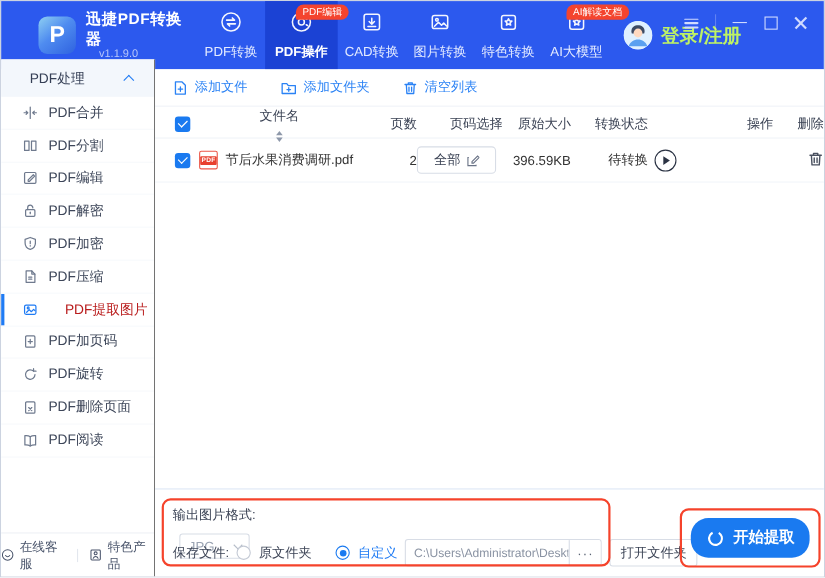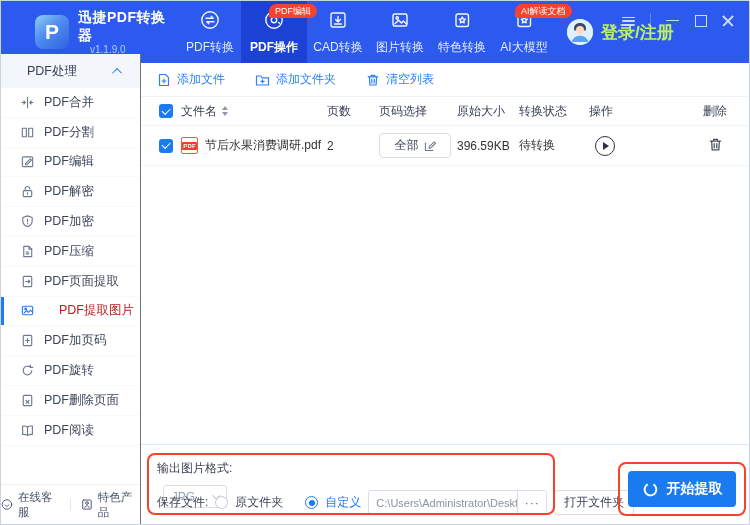--- a/index.html
+++ b/index.html
@@ -37,32 +37,32 @@
   .sb-item { height:29.8px; display:flex; align-items:center; gap:9px; padding-left:19px; font-size:12.5px; color:#3d4659; border-bottom:1px solid #f7f9fc; cursor:pointer; }
   .sb-item svg { stroke:#6f7a8e; fill:none; stroke-width:1.2; stroke-linecap:round; stroke-linejoin:round; flex:none; }
   .sb-item.selected { color:#b91c1c; box-shadow:inset 3px 0 0 #1f7bf4;gap:24px; }
   .sb-item.selected svg { stroke:#1f7bf4; }
   .sb-footer { position:absolute; bottom:0; left:0; width:100%; height:40px; border-top:1px solid #eef1f6; display:flex; align-items:center; justify-content:center; gap:10px; }
   .sb-flink { display:flex; align-items:center; gap:5px; font-size:11.5px; color:#48536a; cursor:pointer; }
   .sb-flink svg { stroke:#48536a; fill:none; stroke-width:1.1; stroke-linecap:round; stroke-linejoin:round; }
   .sb-fsep { width:1px; height:12px; background:#e3e7ee; }
 
   
-  .main { position:absolute; left:140px; top:62px; right:0; bottom:0; background:#fff; }
+  .main { position:absolute; left:140px; top:62px; right:0; bottom:0; background:#fff;text-align:right; }
   .toolbar { height:34px; display:flex; align-items:center; gap:30px; padding-left:16px; border-bottom:1px solid #eff2f8; }
   .tool-btn { display:flex; align-items:center; gap:6px; font-size:12px; color:#2a82f5; cursor:pointer; }
   .tool-btn svg { stroke:#2a82f5; fill:none; stroke-width:1.2; stroke-linecap:round; stroke-linejoin:round; }
 
   .thead, .trow { display:grid; grid-template-columns:40px 146px 52px 78px 62px 70px 114px 1fr; align-items:center; }
   .thead { height:29px; font-size:12px; color:#3a4254; border-bottom:1px solid #f0f3f8; }
   .trow { height:40px; font-size:12px; color:#333; border-bottom:1px solid #f2f5fa; }
   .cell-check { display:flex; justify-content:flex-end; padding-right:8px; }
   .checkbox { width:14px; height:14px; background:#1a7af0; border-radius:3px; position:relative; cursor:pointer; flex:none; }
   .checkbox::after { content:""; position:absolute; left:3px; top:3.5px; width:7px; height:3.5px; border-left:1.6px solid #fff; border-bottom:1.6px solid #fff; transform:rotate(-45deg); }
-  .hname { display:flex; align-items:center; gap:5px; }
+  .hname { display:flex; align-items:center; gap:5px;flex-direction:column; }
   .sort-icon { display:inline-flex; flex-direction:column; gap:1.5px; cursor:pointer; }
   .sort-icon i { width:0; height:0; border-left:3.5px solid transparent; border-right:3.5px solid transparent; }
   .sort-icon .up { border-bottom:4px solid #8e98aa; }
   .sort-icon .dn { border-top:4px solid #8e98aa; }
   .file-cell { display:flex; align-items:center; gap:7px; }
   .pdf-icon { width:17px; height:17px; border-radius:2px; background:#fff; border:1px solid #eb5648; position:relative; flex:none; display:flex; align-items:flex-end; justify-content:center; }
   .pdf-icon b { background:#e8402f; color:#fff; font-size:6px; font-weight:bold; line-height:8px; padding:0 1.5px; border-radius:1px; margin-bottom:3px; letter-spacing:.2px; }
   .select-btn { width:72px; height:25px; border:1px solid #d8dde6; border-radius:4px; background:#fff; display:flex; align-items:center; justify-content:center; gap:5px; font-size:12px; color:#3a4254; cursor:pointer; }
   .select-btn svg { stroke:#6a7386; fill:none; stroke-width:1.1; stroke-linecap:round; }
   .play-btn { width:20px; height:20px; border:1.4px solid #2b3344; border-radius:50%; display:flex; align-items:center; justify-content:center; cursor:pointer; margin-left:6px; }
@@ -83,21 +83,21 @@
   .chev-dn { width:6px; height:6px; border-right:1.4px solid #b6bdc9; border-bottom:1.4px solid #b6bdc9; transform:rotate(45deg) translateY(-2px); }
   .radio { width:13px; height:13px; border:1px solid #c3c9d4; border-radius:50%; background:#fff; flex:none; cursor:pointer; }
   .radio.checked { border:1px solid #1a7af0; position:relative; }
   .radio.checked::after { content:""; position:absolute; left:2.5px; top:2.5px; width:6px; height:6px; border-radius:50%; background:#1a7af0; }
   .radio-label { font-size:12px; color:#3c4456; cursor:pointer; }
   .radio-label.blue { color:#1f7bf4; }
   .path-group { display:flex; align-items:center; height:25px; border:1px solid #d8dde6; border-radius:3px; overflow:hidden; }
   .path-input { width:148px; padding:0 7px; font-size:11px; color:#8a93a3; white-space:nowrap; overflow:hidden; cursor:text; }
   .more-btn { width:29px; height:100%; border-left:1px solid #d8dde6; display:flex; align-items:center; justify-content:center; font-size:12px; color:#5a6374; letter-spacing:1px; cursor:pointer; background:#fff; }
   .open-folder-btn { height:25px; padding:0 9px; border:1px solid #d8dde6; border-radius:3px; background:#fff; font-size:12px; color:#3c4456; display:flex; align-items:center; cursor:pointer; }
-  .start-btn { position:absolute; left:487px; top:26px; width:108px; height:36px; background:#1a7af0; border-radius:4px; display:flex; align-items:center; justify-content:center; gap:8px; color:#fff; font-size:14px; font-weight:bold; cursor:pointer; }
+  .start-btn { position:absolute; left:487px; top:26px; width:108px; height:36px; background:#1a7af0; border-radius:16px; display:flex; align-items:center; justify-content:center; gap:8px; color:#fff; font-size:14px; font-weight:bold; cursor:pointer; }
 </style>
 </head>
 <body>
 
 <div class="window">
 
   <div class="header">
     <div class="logo-area">
       <div class="logo-icon">P</div>
       <div>
@@ -214,27 +214,20 @@
           <path d="M8 5.5V8M8 10v.3"></path>
         </svg>
       <span>PDF加密</span>
     </div>
     <div class="sb-item">
       <svg width="15" height="15" viewBox="0 0 16 16">
           <path d="M4 2.5h5.5l3 3v8H4z"></path>
           <path d="M9.5 2.5v3h3M6.5 8.5h3M6.5 10.5h3"></path>
         </svg>
       <span>PDF压缩</span>
-    </div>
-    <div class="sb-item">
-      <svg width="15" height="15" viewBox="0 0 16 16">
-          <rect x="3.5" y="2.5" width="9" height="11" rx="1"></rect>
-          <path d="M6 8h4.5M9 6.5L10.5 8 9 9.5"></path>
-        </svg>
-      <span>PDF页面提取</span>
     </div>
     <div class="sb-item selected">
       <svg width="15" height="15" viewBox="0 0 16 16">
           <rect x="2.5" y="3.5" width="11" height="9" rx="1.5"></rect>
           <path d="M4.5 10.5L7 8l2 2 2.3-2.3 1.2 1.2"></path>
           <circle cx="6" cy="6.3" r=".9"></circle>
         </svg>
       <span>PDF提取图片</span>
     </div>
     <div class="sb-item">

